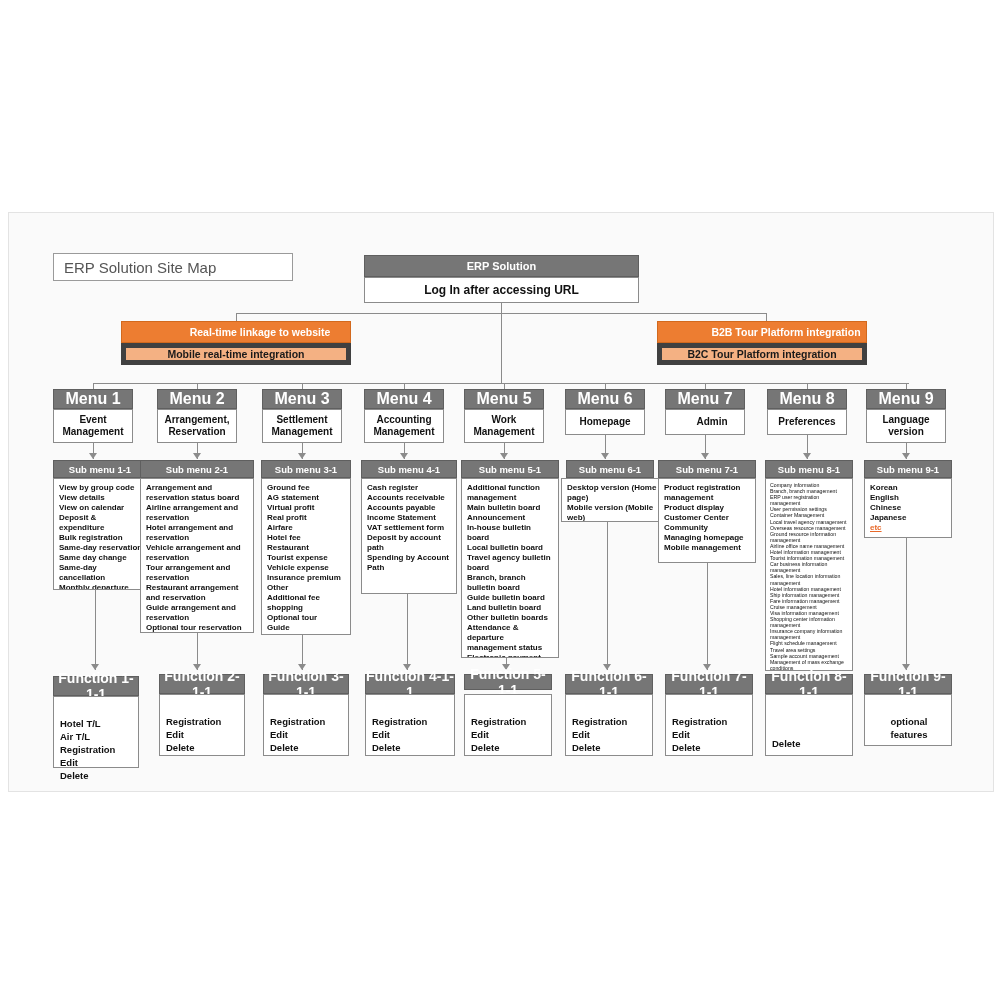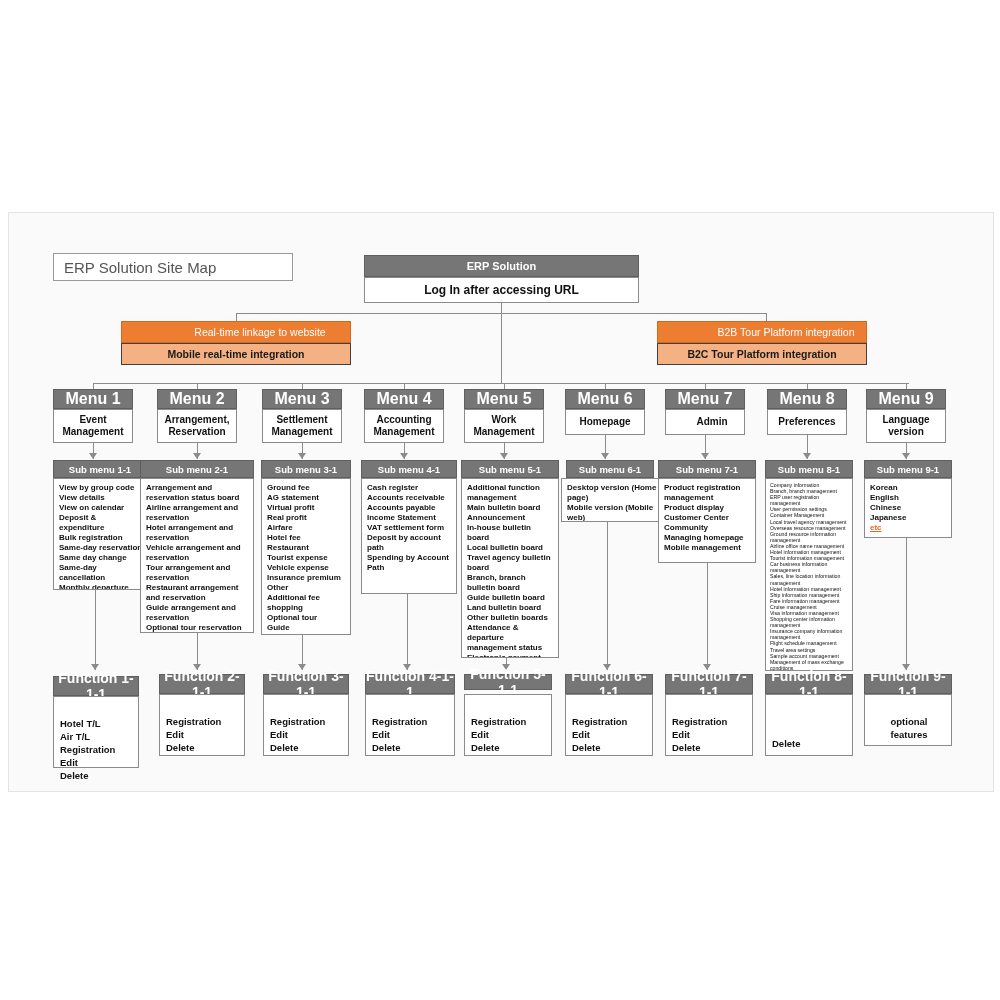--- a/index.html
+++ b/index.html
@@ -5,22 +5,22 @@
   html,body{margin:0;padding:0;background:#ffffff;}
   body{width:1000px;height:1000px;font-family:"Liberation Sans",sans-serif;}
   #canvas{position:relative;width:1000px;height:1000px;}
   #sheet{position:absolute;left:8px;top:212px;width:984px;height:578px;background:#fafafa;border:1px solid #e3e3e3;}
   .box{position:absolute;box-sizing:border-box;background:#ffffff;border:1px solid #8b8b8b;}
   .hdr{position:absolute;box-sizing:border-box;background:#767676;color:#ffffff;border:1px solid #5f5f5f;
        display:flex;align-items:center;justify-content:center;font-weight:bold;}
   .ttl{position:absolute;box-sizing:border-box;background:#ffffff;border:1px solid #9a9a9a;
        display:flex;align-items:center;padding-left:10px;color:#555;font-size:15px;}
   .center{display:flex;align-items:center;justify-content:center;text-align:center;}
-  .orange{background:#ed7d31;color:#ffffff;border:1px solid #d2691e;font-weight:normal;padding-left:48px;}
-  .orange2{background:#f4b183;color:#1a1a1a;border:1px solid #404040;font-weight:bold;}
+  .orange{background:#ed7d31;color:#ffffff;border:1px solid #d2691e;font-weight:bold;padding-left:48px;}
+  .orange2{background:#f4b183;color:#1a1a1a;border:5px solid #404040;font-weight:bold;}
   .line{position:absolute;background:#8b8b8b;}
   .vline{width:1px;}
   .hline{height:1px;}
   .menu-title{font-size:16px;}
   .sub-hdr{font-size:9.5px;}
   .fn-hdr{font-size:14px;}
   .list{position:absolute;box-sizing:border-box;background:#ffffff;border:1px solid #8b8b8b;
         padding:4px 3px 4px 5px;font-size:8px;line-height:10px;color:#111;font-weight:bold;overflow:hidden;}
   .list div{white-space:normal;}
   .tiny{font-size:5.2px;line-height:6.1px;font-weight:normal;padding:3px 2px 3px 4px;}

